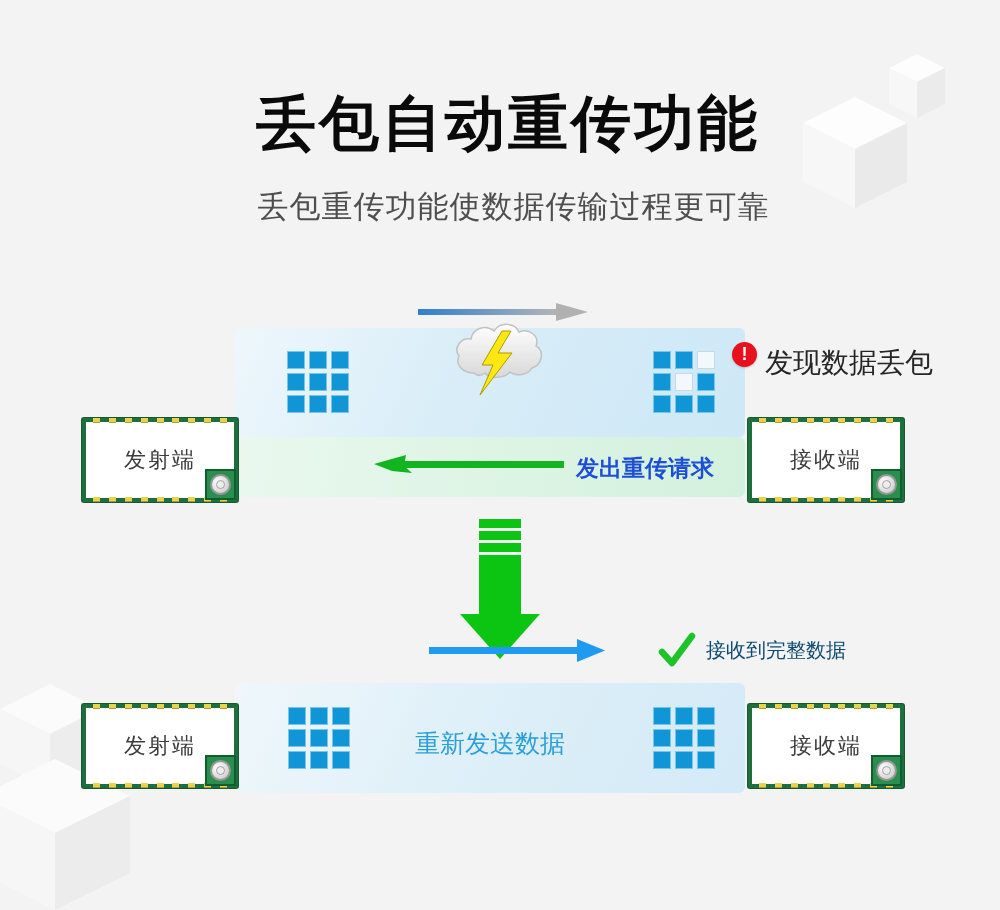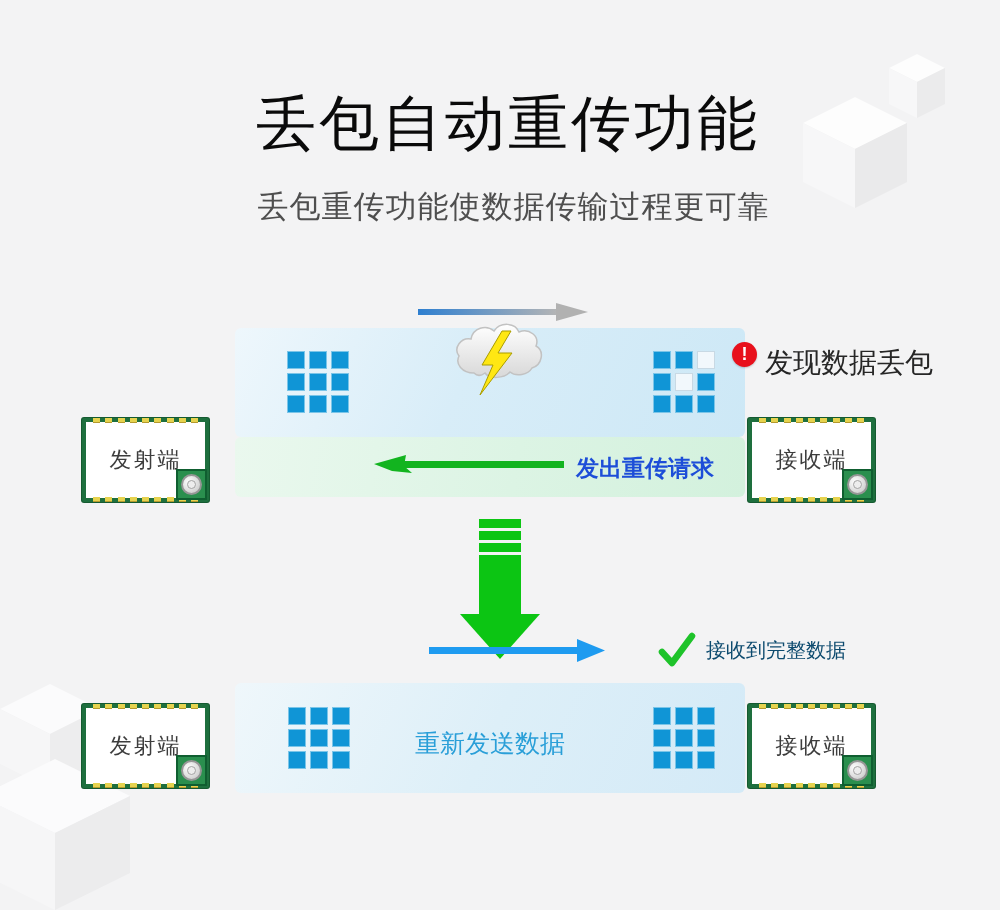--- a/index.html
+++ b/index.html
@@ -1,20 +1,20 @@
 <!DOCTYPE html>
 <html><head>
 <meta charset="utf-8">
 <style>
   html,body{margin:0;padding:0;}
   body{width:1000px;height:910px;background:#f3f3f4;font-family:"Liberation Sans","DejaVu Sans",sans-serif;}
   .stage{position:relative;width:1000px;height:910px;overflow:hidden;background:#f3f3f4;}
   .abs{position:absolute;}
   
-  .title{position:absolute;left:16px;right:0;top:84px;text-align:center;font-size:60px;font-weight:400;color:#0a0a0a;letter-spacing:3px;}
+  .title{position:absolute;left:16px;right:0;top:84px;text-align:center;font-size:60px;font-weight:700;color:#0a0a0a;letter-spacing:3px;}
   .subtitle{position:absolute;left:0;right:0;top:186px;text-align:center;font-size:31px;font-weight:500;color:#4e4e4e;letter-spacing:1px;padding-left:27px;}
   
   .band{position:absolute;border-radius:6px;z-index:1;}
   .band-blue{left:235px;top:328px;width:510px;height:109px;background:linear-gradient(115deg,#eef7fc 0%,#d8edf8 45%,#cde8f6 100%);}
   .band-green{left:235px;top:437px;width:510px;height:60px;background:linear-gradient(100deg,#eaf8ee 0%,#dcf4e4 55%,#d3f1dd 100%);}
   .band-bottom{left:235px;top:683px;width:510px;height:110px;background:linear-gradient(115deg,#eff7fb 0%,#ddeff8 50%,#d4eaf7 100%);}
   
   .grid{position:absolute;display:grid;grid-template-columns:repeat(3,18px);grid-auto-rows:18px;gap:4px;z-index:2;}
   .cell{background:#1095d6;box-shadow:inset 0 0 0 1px rgba(255,255,255,.45);}
   .cell.off{background:#f2f8fc;box-shadow:inset 0 0 0 1px #c8d9e4;}
@@ -22,21 +22,21 @@
   .lbl{position:absolute;white-space:nowrap;z-index:3;}
   .lbl-interference{left:320px;top:381px;width:316px;text-align:center;font-size:22px;color:#3a3a3a;}
   .lbl-loss{left:765px;top:344px;font-size:28px;color:#262626;}
   .lbl-retry{left:576px;top:453px;font-size:23px;font-weight:600;color:#1d4ed8;}
   .lbl-complete{left:706px;top:637px;font-size:20px;color:#0c4a6e;}
   .lbl-resend{left:235px;top:716px;width:510px;text-align:center;font-size:25px;color:#2a9fd8;margin-top:11px;}
   
   .err{position:absolute;left:732px;top:342px;width:25px;height:25px;border-radius:50%;background:#e8101c;color:#fff;
        font-size:18px;font-weight:800;line-height:25px;text-align:center;z-index:4;box-shadow:0 1px 2px rgba(0,0,0,.2);}
   
-  .module{position:absolute;width:127px;height:84px;background:#fff;border:4px solid #1e6f3e;box-sizing:border-box;
+  .module{position:absolute;width:156px;height:84px;background:#fff;border:4px solid #1e6f3e;box-sizing:border-box;
           z-index:4;border-radius:2px;box-shadow:0 0 0 1px #155a30;}
   .module-label{position:absolute;inset:0;display:flex;align-items:center;justify-content:center;
                 font-size:22px;color:#3d3d3d;letter-spacing:2px;}
   .pads{position:absolute;left:7px;right:7px;display:flex;justify-content:space-between;z-index:2;}
   .pads-top{top:-4px;}
   .pads-bottom{bottom:-4px;}
   .pad{width:7px;height:5px;background:#e6d34f;box-shadow:inset 0 -1px 0 #b49a2e;}
   .ipex{position:absolute;right:-2px;bottom:-2px;width:31px;height:31px;background:#2a8f4e;border:2px solid #0f5e30;
         box-sizing:border-box;display:flex;align-items:center;justify-content:center;z-index:3;}
   .ring{width:21px;height:21px;border-radius:50%;background:radial-gradient(circle at 35% 35%,#ffffff,#c2c2c2);

